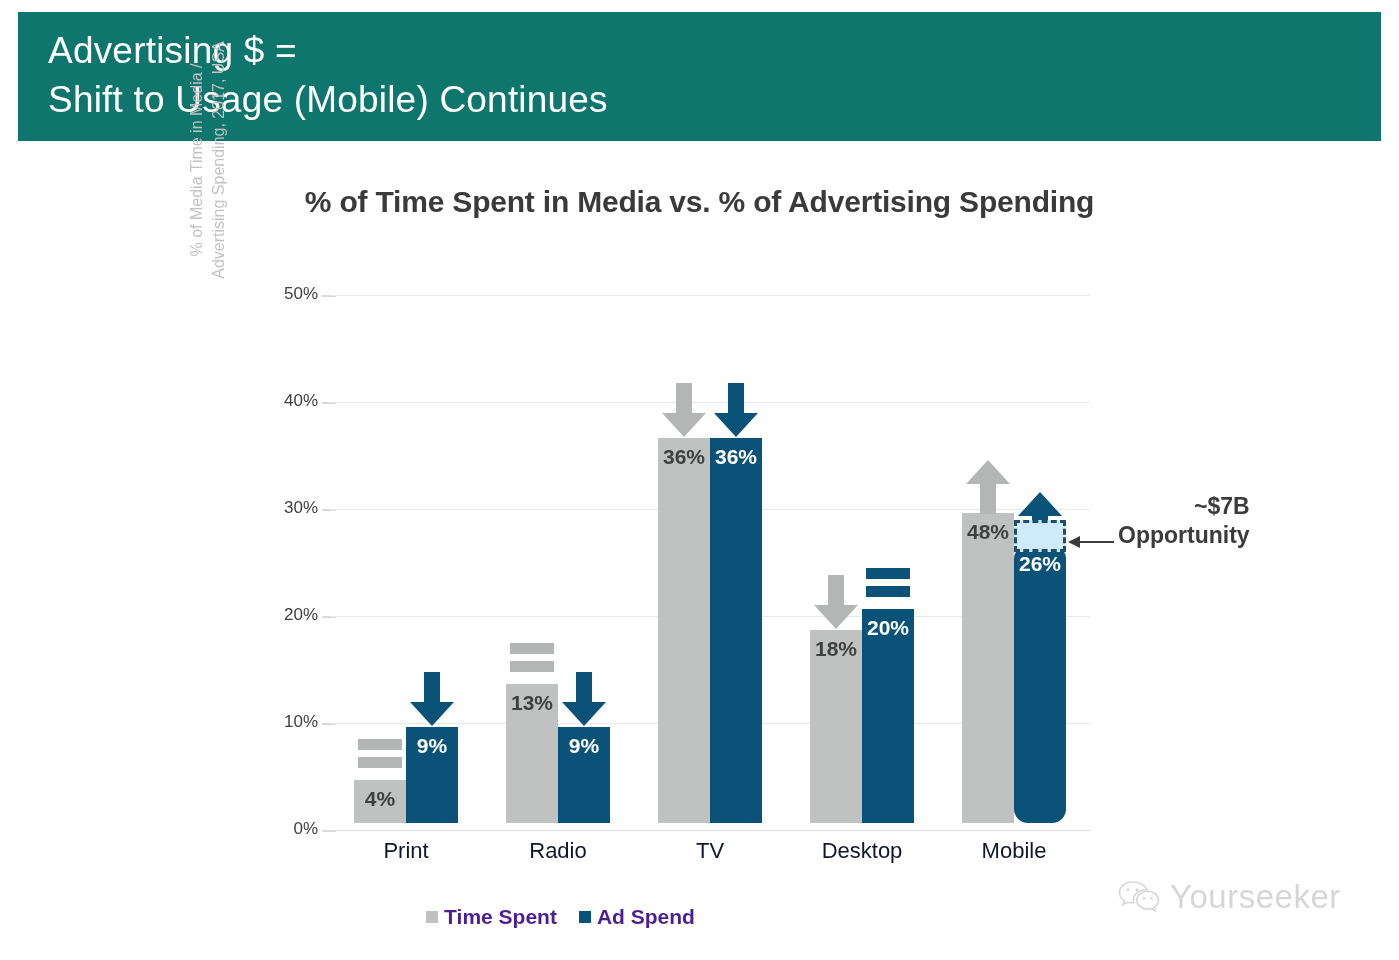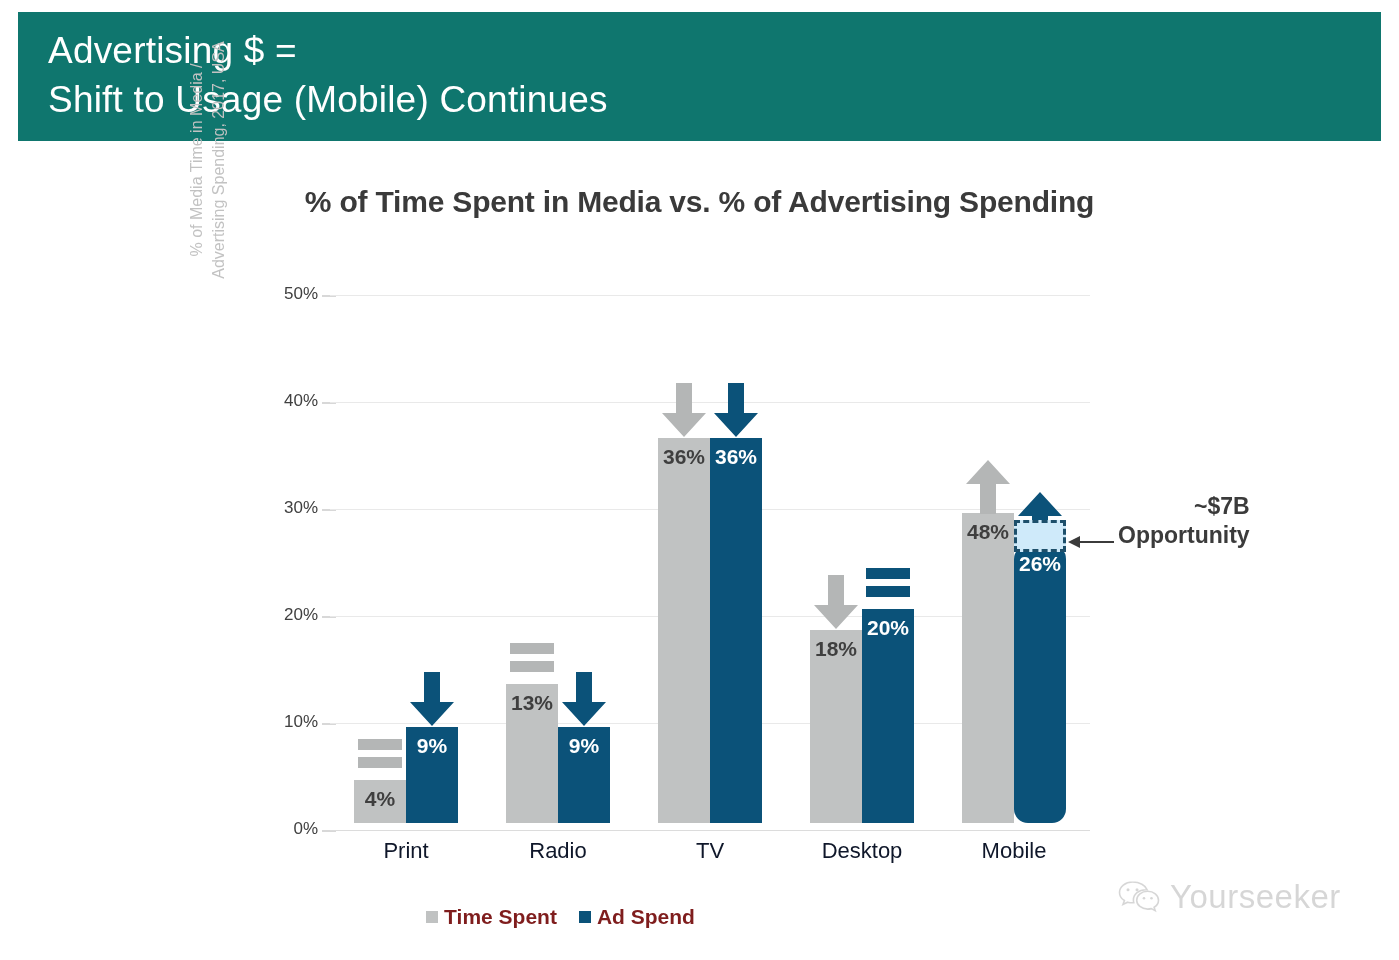--- a/index.html
+++ b/index.html
@@ -157,21 +157,21 @@
 
   
   #legend {
     position: absolute;
     left: 0;
     top: 905px;
     width: 1121px;
     text-align: center;
     font-size: 21px;
     font-weight: bold;
-    color: #7f1d1d;
+    color: #4c1d95;
   }
   #legend .legend-item {
     display: inline-block;
     margin: 0 11px;
     white-space: nowrap;
   }
   #legend .swatch {
     display: inline-block;
     width: 12px;
     height: 12px;

